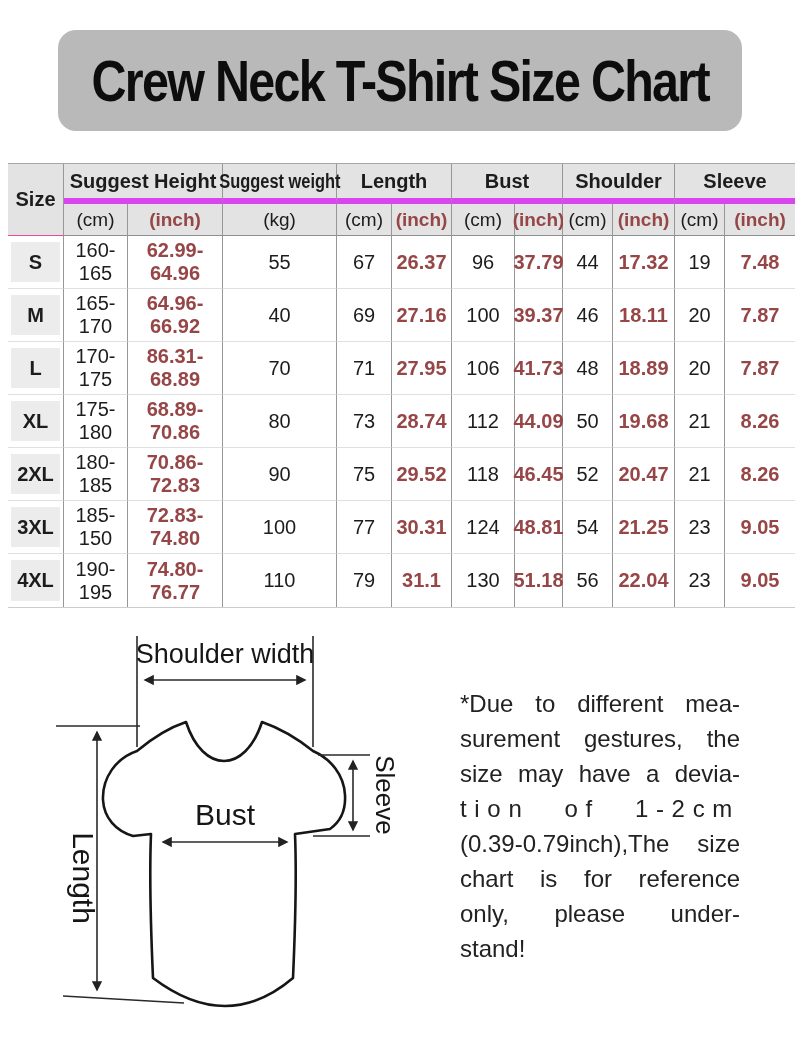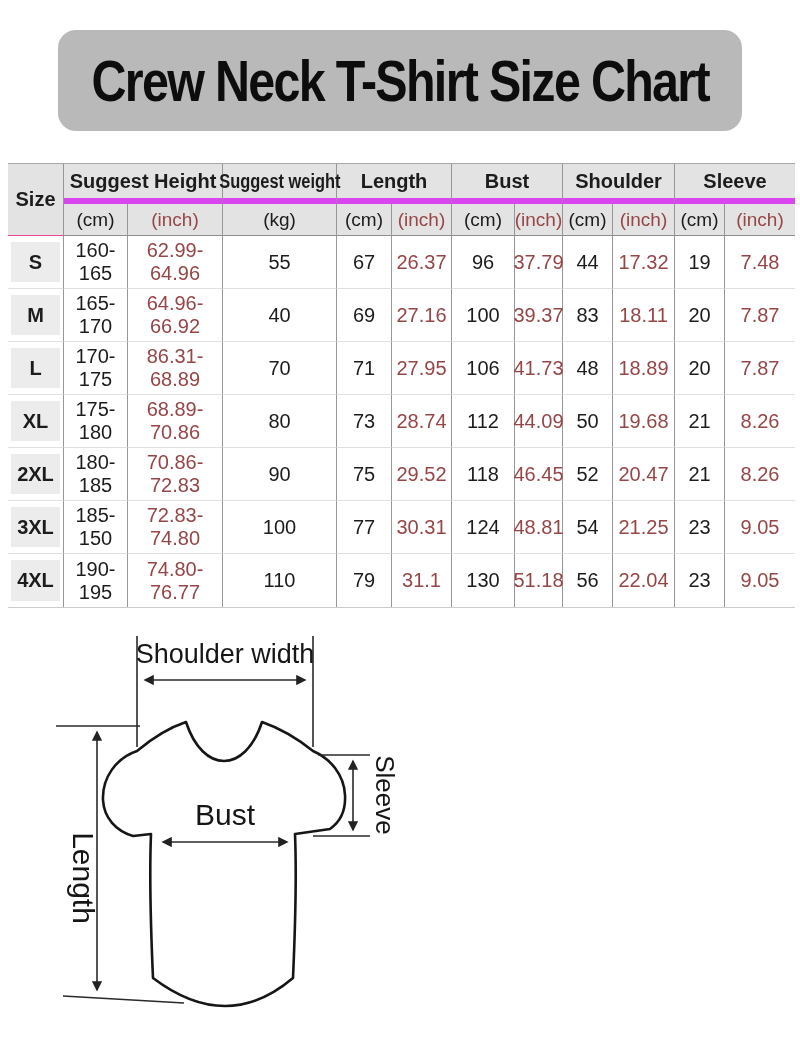--- a/index.html
+++ b/index.html
@@ -22,21 +22,21 @@
                 border-top:1px solid #a8a8a8; border-bottom:1px solid #cccccc; }
   .c { display:flex; align-items:center; justify-content:center;
        border-right:1px solid #979797; font-size:20px; color:#1c1c1c; text-align:center; }
   .nr { border-right:none; }
   .hd { background:#e3e3e3; }
   .grp { font-weight:700; border-bottom:6px solid #d946ef; }
   .unit { border-bottom:1px solid #8e8e8e; font-size:19px; }
   .sizehd { grid-row:1 / 3; border-bottom:1px solid #ec4899; font-weight:600; }
   .g2 { grid-column:span 2; }
   .cond { transform:scaleX(0.82); white-space:nowrap; }
-  .red { color:#964646; }
+  .red { color:#964646;font-weight:bold; }
   .d { border-bottom:1px solid #e0e0e0; }
   .lr { border-bottom:none; }
   .szc { padding:6px 3px; }
   .szblock { background:#ececec; width:100%; height:100%;
              display:flex; align-items:center; justify-content:center; font-weight:600; }
 
   
   .diagram { position:absolute; left:0px; top:618px; width:445px; height:422px; }
   .dline { stroke:#2a2a2a; stroke-width:1.6; fill:none; }
   .shirt { stroke:#161616; stroke-width:2.6; fill:none; stroke-linejoin:round; stroke-linecap:round; }
@@ -100,21 +100,21 @@
     <div class="c d szc">
         <div class="szblock">M</div>
       </div>
     <div class="c d">165-170</div>
     <div class="c d red">64.96-66.92</div>
     <div class="c d">40</div>
     <div class="c d">69</div>
     <div class="c d red">27.16</div>
     <div class="c d">100</div>
     <div class="c d red">39.37</div>
-    <div class="c d">83</div>
+    <div class="c d">46</div>
     <div class="c d red">18.11</div>
     <div class="c d">20</div>
     <div class="c d red nr">7.87</div>
 
     <div class="c d szc">
         <div class="szblock">L</div>
       </div>
     <div class="c d">170-175</div>
     <div class="c d red">86.31-68.89</div>
     <div class="c d">70</div>
@@ -220,14 +220,24 @@
     <line class="dline" x1="313" y1="218" x2="370" y2="218"></line>
     <line class="dline" x1="353" y1="143" x2="353" y2="212" marker-start="url(#arr)" marker-end="url(#arr)"></line>
     <text class="dlabel" transform="translate(376,177) rotate(90)" text-anchor="middle" font-size="26">Sleeve</text>
 
     <line class="dline" x1="56" y1="108" x2="140" y2="108"></line>
     <line class="dline" x1="63" y1="378" x2="184" y2="385"></line>
     <line class="dline" x1="97" y1="114" x2="97" y2="372" marker-start="url(#arr)" marker-end="url(#arr)"></line>
     <text class="dlabel" transform="translate(73,260) rotate(90)" text-anchor="middle" font-size="30">Length</text>
   </svg>
 
+  <div class="note">
+    <div class="note-line">*Due to different mea-</div>
+    <div class="note-line">surement gestures, the</div>
+    <div class="note-line">size may have a devia-</div>
+    <div class="note-line spread">tion of 1-2cm</div>
+    <div class="note-line">(0.39-0.79inch),The size</div>
+    <div class="note-line">chart is for reference</div>
+    <div class="note-line">only, please under-</div>
+    <div class="note-line left">stand!</div>
+  </div>
 
 </div>
 
 </body></html>

